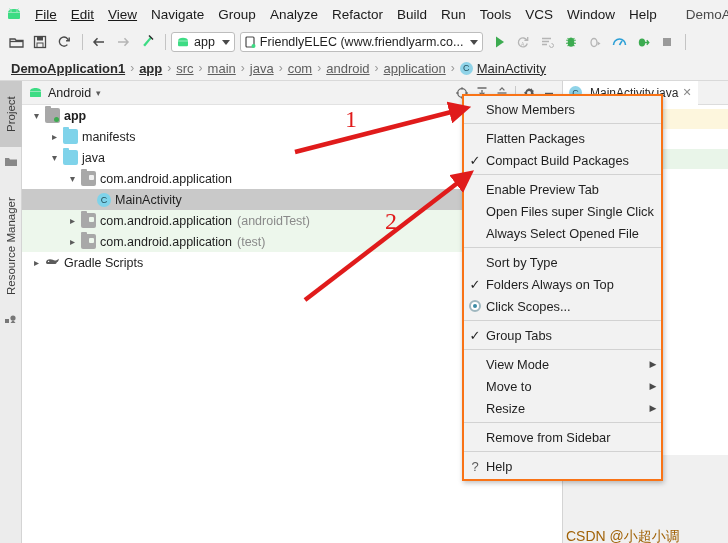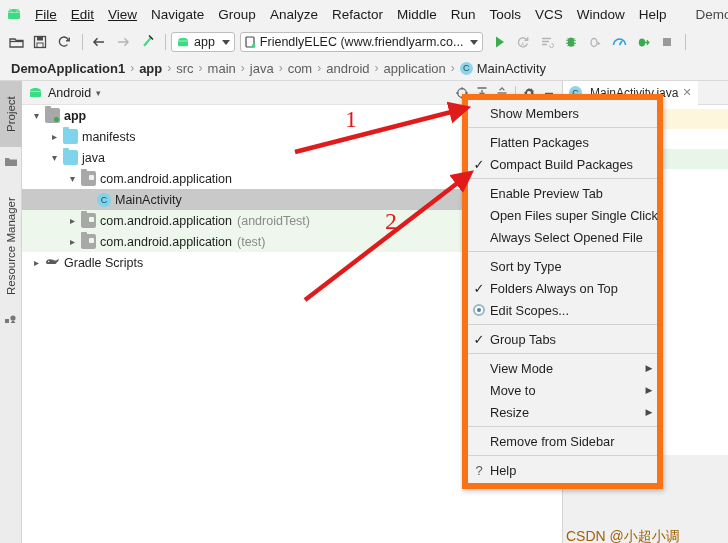--- a/index.html
+++ b/index.html
@@ -36,21 +36,21 @@
   }
   .combo .cap { margin: 0 4px; }
   .caret { width: 0; height: 0; border-left: 4px solid transparent; border-right: 4px solid transparent; border-top: 5px solid #4a4a4a; margin-left: 3px; }
 
   
   .crumbbar {
     position: absolute; left: 0; top: 56px; width: 728px; height: 25px;
     background: #f2f2f2; display: flex; align-items: center; padding-left: 11px;
     font-size: 13px; color: #2b2b2b; border-bottom: 1px solid #d9d9d9;
   }
-  .crumb { white-space: nowrap; }
+  .crumb { white-space: nowrap; text-decoration: underline; }
   .crumb.bold { font-weight: bold; }
   .crumb.dim { color: #5e5e5e; }
   .crumbsep { color: #9a9a9a; margin: 0 5px; font-size: 12px; }
   .ccircle {
     width: 13px; height: 13px; border-radius: 50%; background: #8fd3e8;
     display: inline-flex; align-items: center; justify-content: center;
     font-size: 9px; color: #23505e; margin-right: 4px;
   }
 
   
@@ -120,21 +120,21 @@
   .cl { white-space: nowrap; position: relative; height: 20px; }
   .hl-pkg { background: #fdf6dd; }
   .hl-imp { background: #e9f5e9; }
   .kw { color: #0033b3; font-weight: bold; }
   .anno { color: #9e880d; }
   .plain { color: #1f1f1f; }
 
   
   .ctxmenu {
     position: absolute; left: 462px; top: 94px; width: 201px;
-    background: #f2f2f2; border: 6px solid #f97316;
+    background: #f2f2f2; border: 2px solid #f97316;
     box-shadow: 1px 2px 5px rgba(0,0,0,0.25);
     padding: 2px 0; z-index: 40;
   }
   .mi { height: 22px; display: flex; align-items: center; font-size: 12.8px; color: #1f1f1f; white-space: nowrap; }
   .mi .gut { width: 22px; display: flex; align-items: center; justify-content: center; flex: 0 0 auto; }
   .mi .txt { flex: 1; }
   .mi .sub { width: 16px; display: flex; align-items: center; justify-content: center; color: #4a4a4a; font-size: 9px; }
   .msep { height: 1px; background: #d2d2d2; margin: 3px 0; }
   .check { font-size: 13px; color: #1f1f1f; }
   .radio { width: 12px; height: 12px; border-radius: 50%; border: 2px solid #9fb7bf; background: #fff; position: relative; }
@@ -167,21 +167,21 @@
           <path d="M3.6 0.6 4.6 2M12.4 0.6 11.4 2" stroke="#3ddc84" stroke-width="0.7"></path>
         </svg>
     </span>
     <span class="mitem"><u>File</u></span>
     <span class="mitem"><u>Edit</u></span>
     <span class="mitem"><u>View</u></span>
     <span class="mitem"><span>Navigate</span></span>
     <span class="mitem"><span>Group</span></span>
     <span class="mitem"><span>Analyze</span></span>
     <span class="mitem"><span>Refactor</span></span>
-    <span class="mitem"><span>Middle</span></span>
+    <span class="mitem"><span>Build</span></span>
     <span class="mitem"><span>Run</span></span>
     <span class="mitem"><span>Tools</span></span>
     <span class="mitem"><span>VCS</span></span>
     <span class="mitem"><span>Window</span></span>
     <span class="mitem"><span>Help</span></span>
     <span class="apptitle">DemoApplicatio</span>
   </div>
 
   <div class="toolbar">
     <span class="tbtn">
@@ -502,21 +502,21 @@
     <div class="mi">
       <span class="gut">
           <span class="check">✓</span>
         </span>
       <span class="txt">Folders Always on Top</span>
     </div>
     <div class="mi">
       <span class="gut">
           <span class="radio"></span>
         </span>
-      <span class="txt">Edit Scopes...</span>
+      <span class="txt">Click Scopes...</span>
     </div>
     <div class="msep"></div>
     <div class="mi">
       <span class="gut">
           <span class="check">✓</span>
         </span>
       <span class="txt">Group Tabs</span>
     </div>
     <div class="msep"></div>
     <div class="mi">

